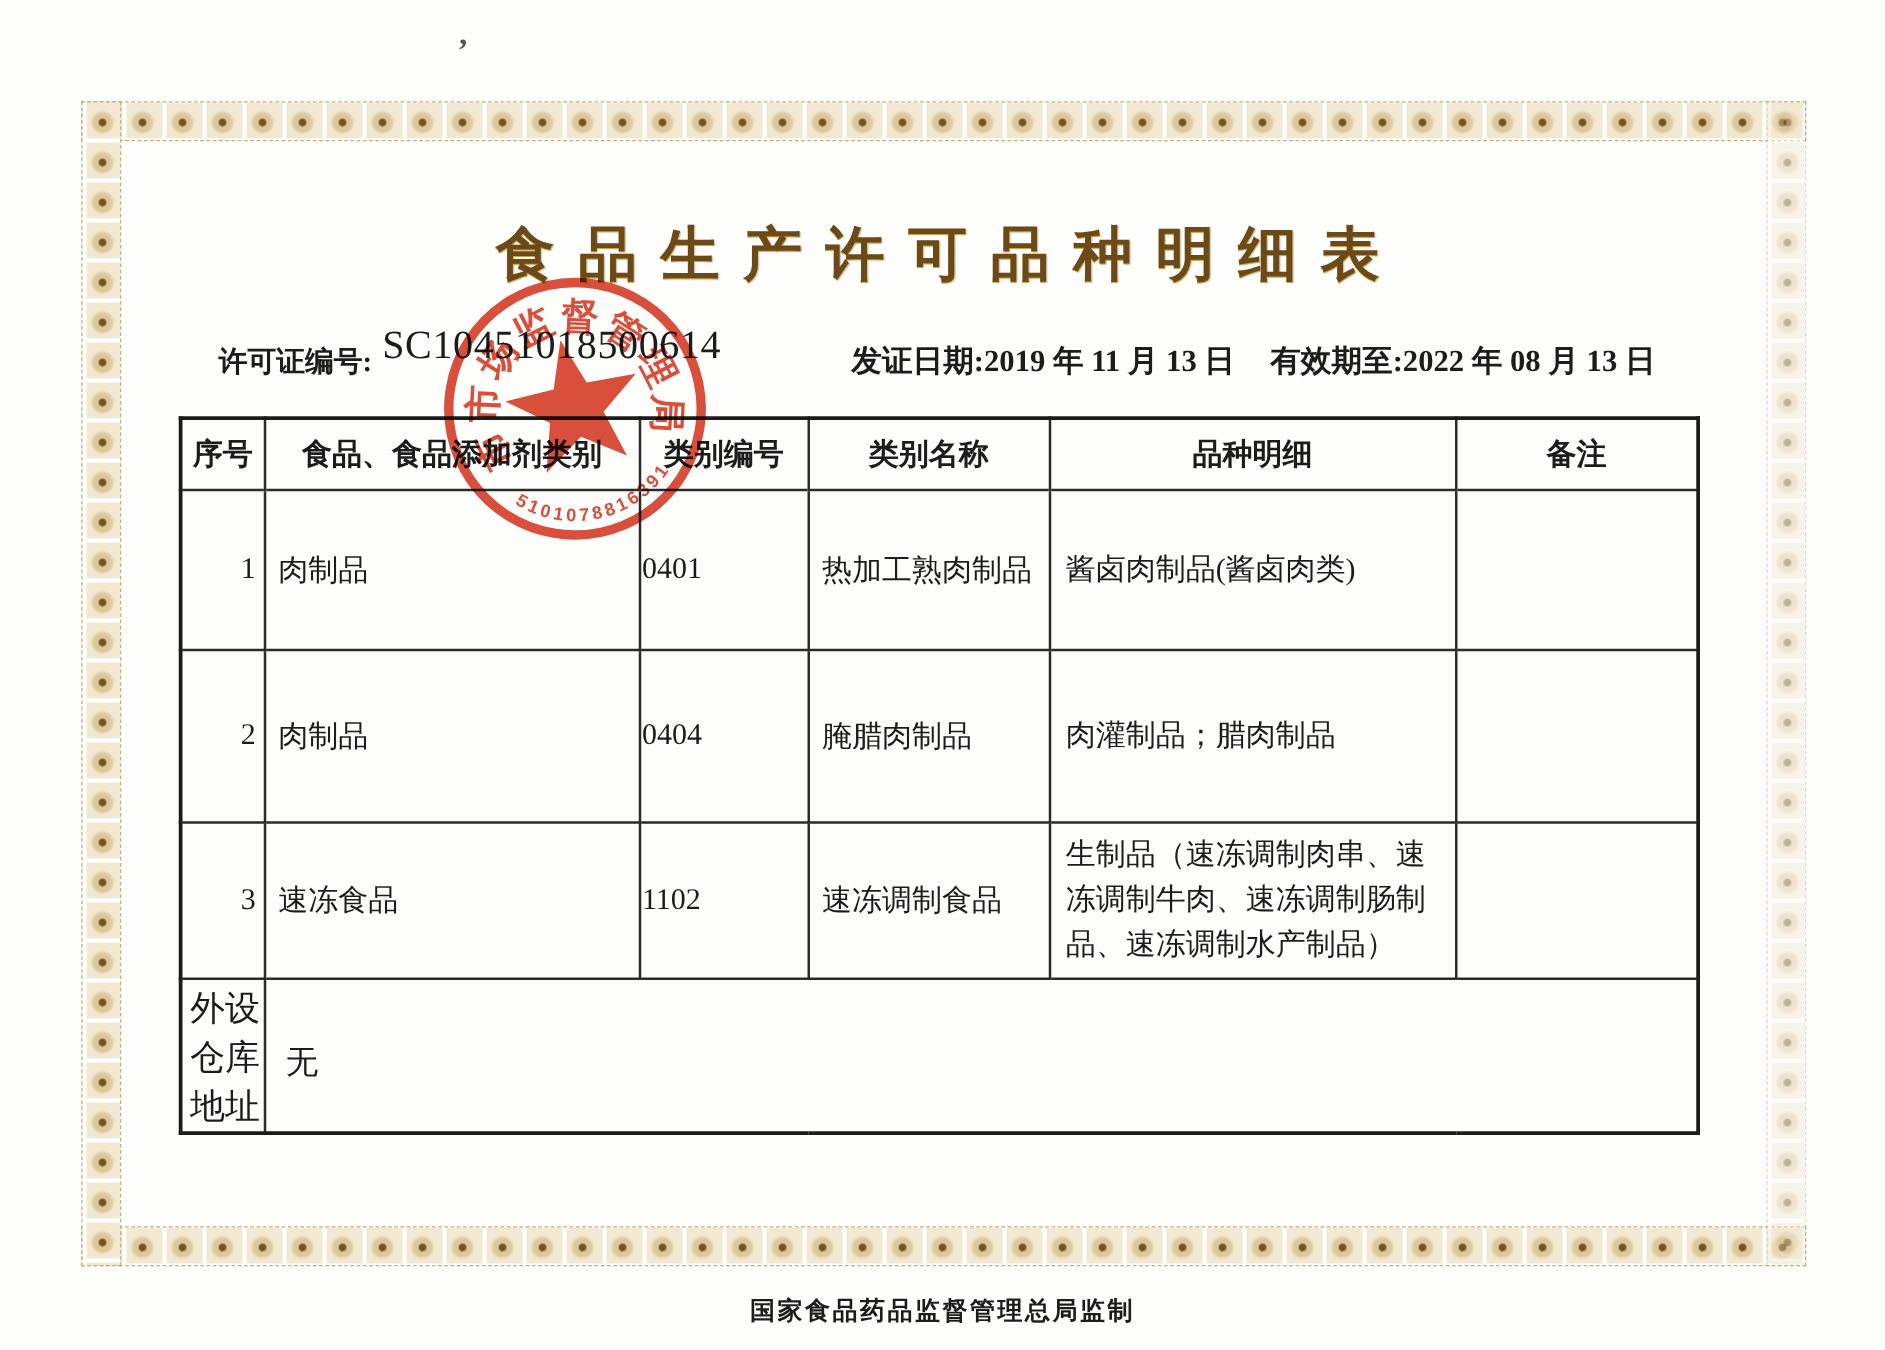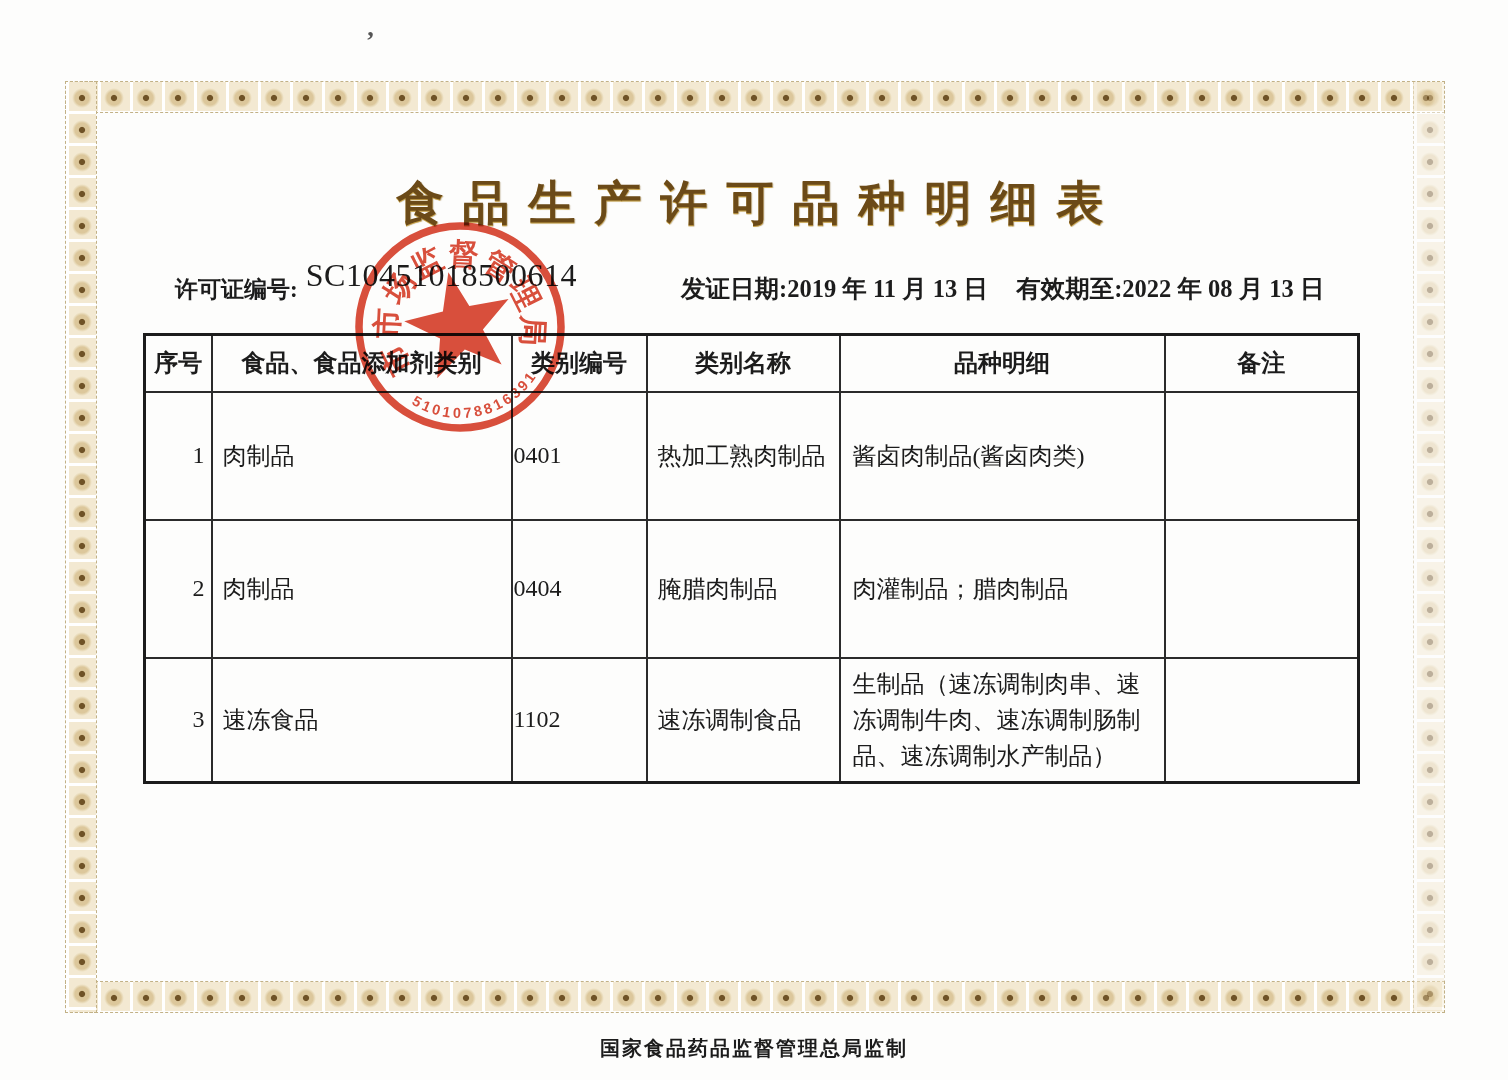--- a/index.html
+++ b/index.html
@@ -144,20 +144,24 @@
     <td class="cell-remark"></td>
   </tr>
   <tr class="row-3">
     <td class="cell-no">3</td>
     <td class="cell-cat">速冻食品</td>
     <td class="cell-code">1102</td>
     <td class="cell-name">速冻调制食品</td>
     <td class="cell-detail">生制品（速冻调制肉串、速冻调制牛肉、速冻调制肠制品、速冻调制水产制品）</td>
     <td class="cell-remark"></td>
   </tr>
+  <tr class="row-wh">
+    <td class="wh-label">外设仓库地址</td>
+    <td class="wh-value" colspan="5">无</td>
+  </tr>
 </tbody>
   </table>
 
 <svg class="seal" viewBox="-135 -135 270 270">
   <g id="seal-group" transform="rotate(-12)">
     <circle cx="0" cy="0" r="101" fill="none" stroke="#d63b26" stroke-width="7.5"></circle>
     <path fill="#d63b26" d="M0,-56 L13.5,-18.6 L53.3,-17.3 L21.9,7.1 L32.9,45.3 L0,23 L-32.9,45.3 L-21.9,7.1 L-53.3,-17.3 L-13.5,-18.6 Z"></path>
     <g id="seal-arc">
         <text transform="translate(-70.5,18.9) rotate(-105.0)" text-anchor="middle" dominant-baseline="central" fill="#d63b26" font-size="30" font-weight="bold" font-family="&quot;Liberation Sans&quot;,&quot;DejaVu Sans&quot;,sans-serif">市</text>
         <text transform="translate(-70.5,-18.9) rotate(-75.0)" text-anchor="middle" dominant-baseline="central" fill="#d63b26" font-size="30" font-weight="bold" font-family="&quot;Liberation Sans&quot;,&quot;DejaVu Sans&quot;,sans-serif">市</text>

